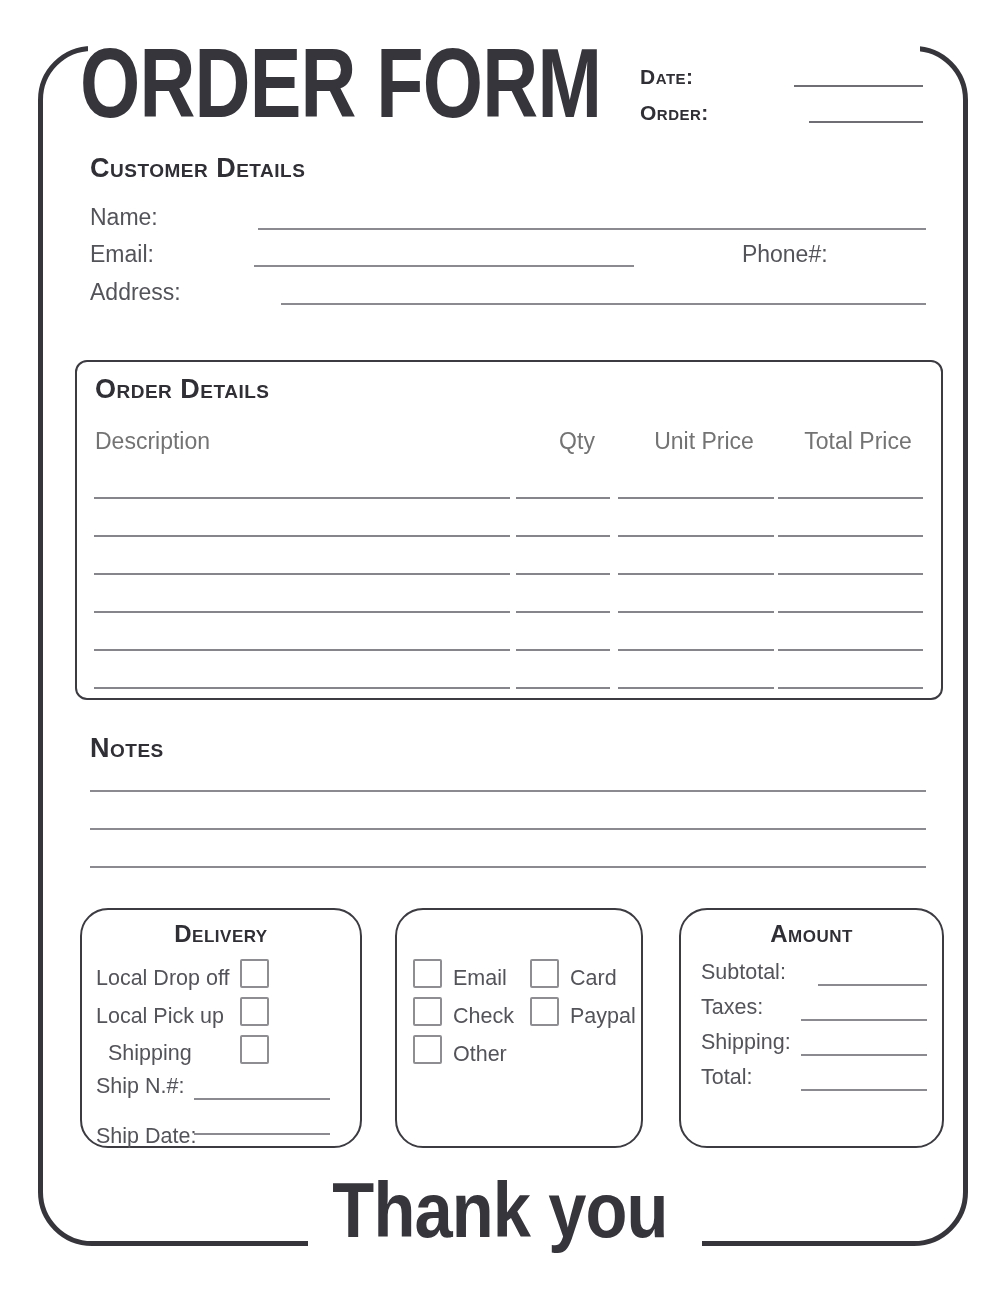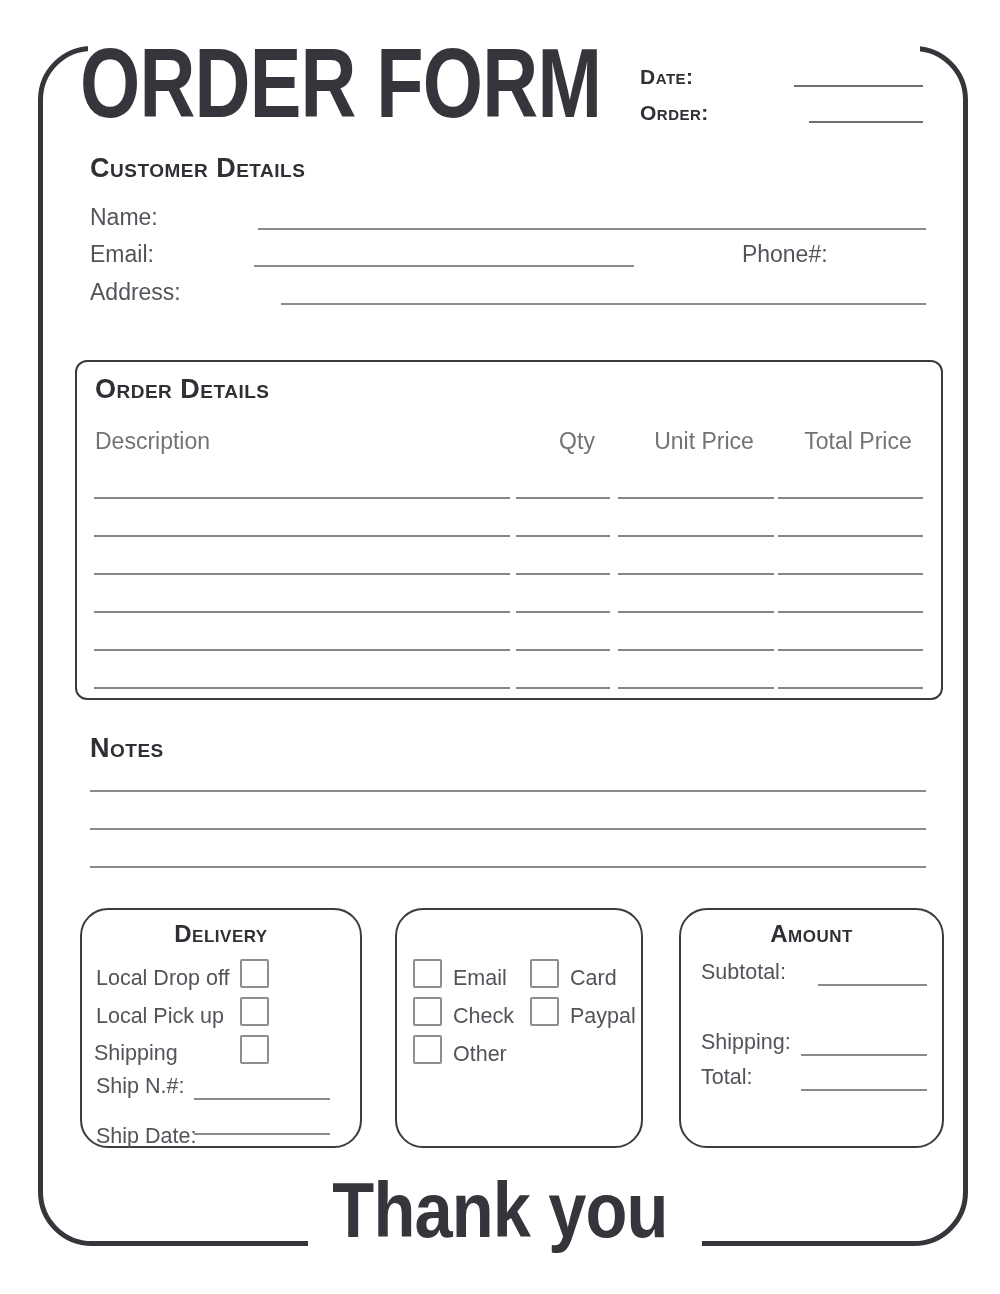--- a/index.html
+++ b/index.html
@@ -139,21 +139,21 @@
   <div class="aline" style="left:90px;top:790px;width:836px;"></div>
   <div class="aline" style="left:90px;top:828px;width:836px;"></div>
   <div class="aline" style="left:90px;top:866px;width:836px;"></div>
 
   <div class="sbox" style="left:80px;width:278px;">
     <div class="sbox-title sc sc-md">Delivery</div>
     <div class="abs lbl-box" style="left:14px;top:56px;">Local Drop off</div>
     <div class="cb" style="left:158px;top:49px;"></div>
     <div class="abs lbl-box" style="left:14px;top:94px;">Local Pick up</div>
     <div class="cb" style="left:158px;top:87px;"></div>
-    <div class="abs lbl-box" style="left:12px;top:131px;">Shipping</div>
+    <div class="abs lbl-box" style="left:26px;top:131px;">Shipping</div>
     <div class="cb" style="left:158px;top:125px;"></div>
     <div class="abs lbl-box" style="left:14px;top:164px;">Ship N.#:</div>
     <div class="aline" style="left:112px;top:188px;width:136px;"></div>
     <div class="abs lbl-box" style="left:14px;top:199px;margin-top:15px;">Ship Date:</div>
     <div class="aline" style="left:112px;top:223px;width:136px;"></div>
   </div>
 
   <div class="sbox" style="left:395px;width:244px;">
     <div class="cb" style="left:16px;top:49px;"></div>
     <div class="abs lbl-box" style="left:56px;top:56px;">Email</div>
@@ -166,20 +166,24 @@
     <div class="cb" style="left:133px;top:87px;"></div>
     <div class="abs lbl-box" style="left:173px;top:94px;">Paypal</div>
   </div>
 
   <div class="sbox" style="left:679px;width:261px;">
     <div class="sbox-title sc sc-md">Amount</div>
     <div class="arow" style="left:20px;top:50px;width:226px;gap:17px;">
       <span class="lbl-box albl">Subtotal:</span>
       <span class="wline grow"></span>
     </div>
+    <div class="arow" style="left:20px;top:85px;width:226px;">
+      <span class="lbl-box albl">Taxes:</span>
+      <span class="wline grow"></span>
+    </div>
     <div class="arow" style="left:20px;top:120px;width:226px;">
       <span class="lbl-box albl">Shipping:</span>
       <span class="wline grow"></span>
     </div>
     <div class="arow" style="left:20px;top:155px;width:226px;">
       <span class="lbl-box albl">Total:</span>
       <span class="wline grow"></span>
     </div>
   </div>
 

